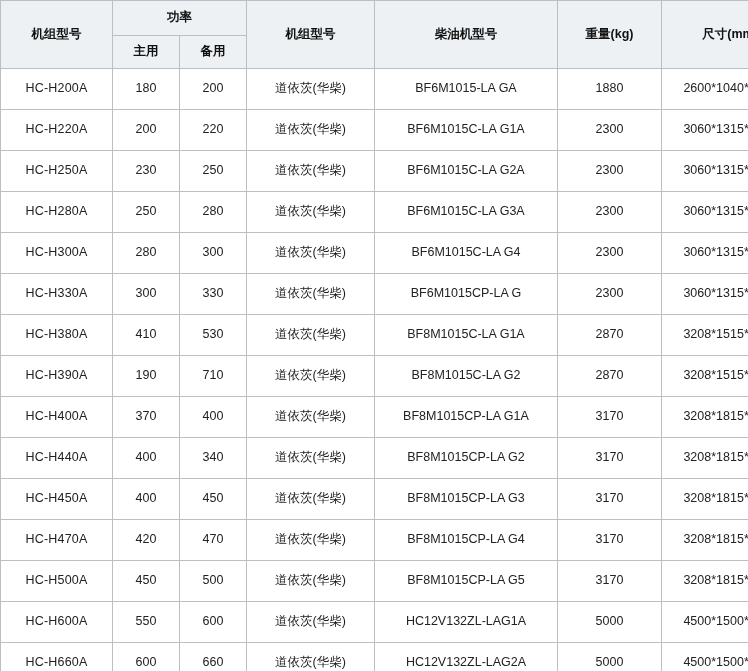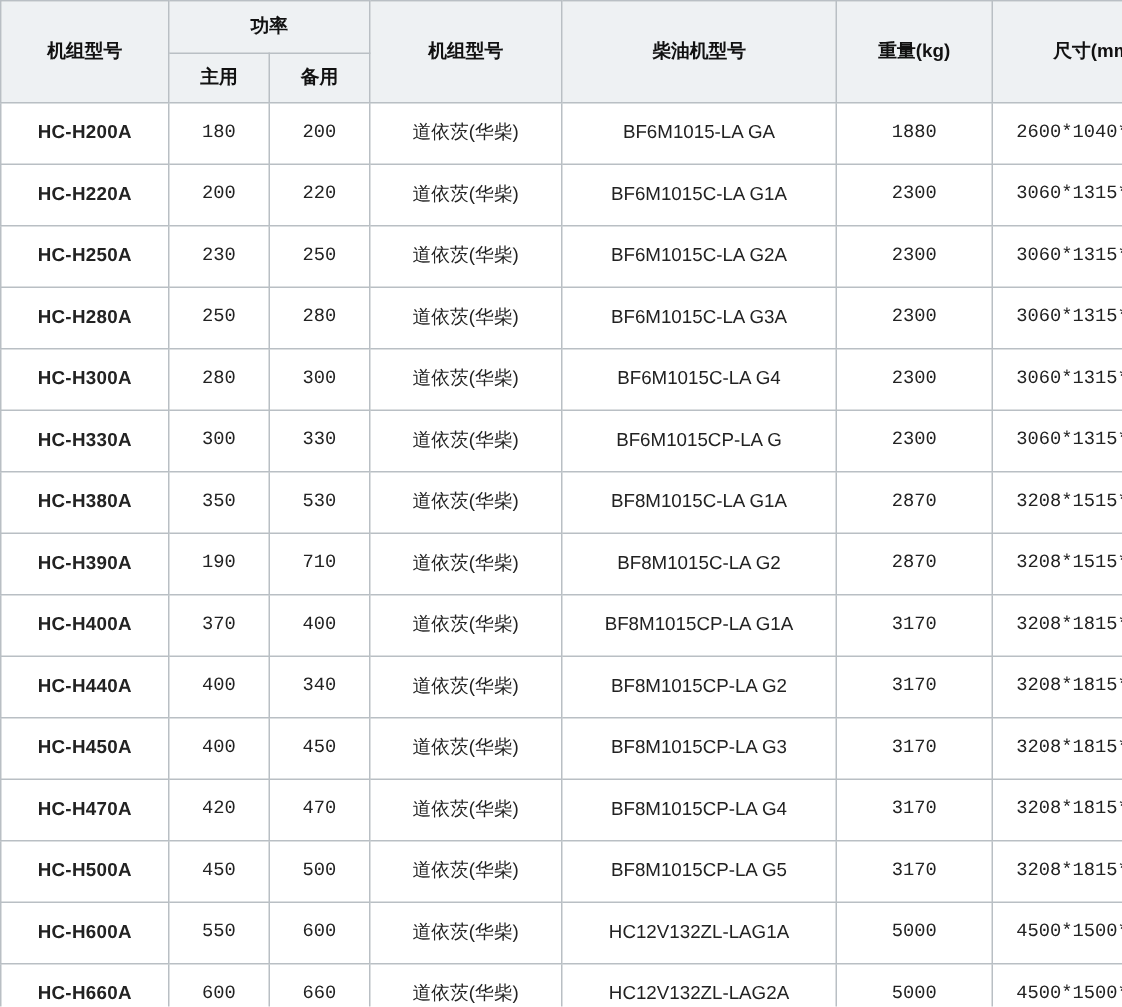--- a/index.html
+++ b/index.html
@@ -39,30 +39,29 @@
   }
   thead tr.head-bottom th {
     height: 32px;
   }
   tbody td {
     height: 40px;
     background: #ffffff;
     color: #222222;
   }
   td.model {
-    font-weight: bold;
+    font-weight: normal;
     font-size: 12.5px;
     letter-spacing: 0.2px;
   }
   td.brand, td.engine {
     font-size: 12.5px;
   }
   td.num {
     font-size: 12.5px;
-    font-family: Liberation Mono, monospace;
   }
   
   col.c-model   { width: 112px; }
   col.c-prime   { width: 67px; }
   col.c-standby { width: 67px; }
   col.c-brand   { width: 128px; }
   col.c-engine  { width: 183px; }
   col.c-weight  { width: 104px; }
   col.c-dim     { width: 137px; }
 </style>
@@ -143,21 +142,21 @@
       <td class="model">HC-H330A</td>
       <td class="num">300</td>
       <td class="num">330</td>
       <td class="brand">道依茨(华柴)</td>
       <td class="engine">BF6M1015CP-LA G</td>
       <td class="num">2300</td>
       <td class="num">3060*1315*2035</td>
     </tr>
     <tr>
       <td class="model">HC-H380A</td>
-      <td class="num">350</td>
+      <td class="num">410</td>
       <td class="num">530</td>
       <td class="brand">道依茨(华柴)</td>
       <td class="engine">BF8M1015C-LA G1A</td>
       <td class="num">2870</td>
       <td class="num">3208*1515*2100</td>
     </tr>
     <tr>
       <td class="model">HC-H390A</td>
       <td class="num">190</td>
       <td class="num">710</td>

